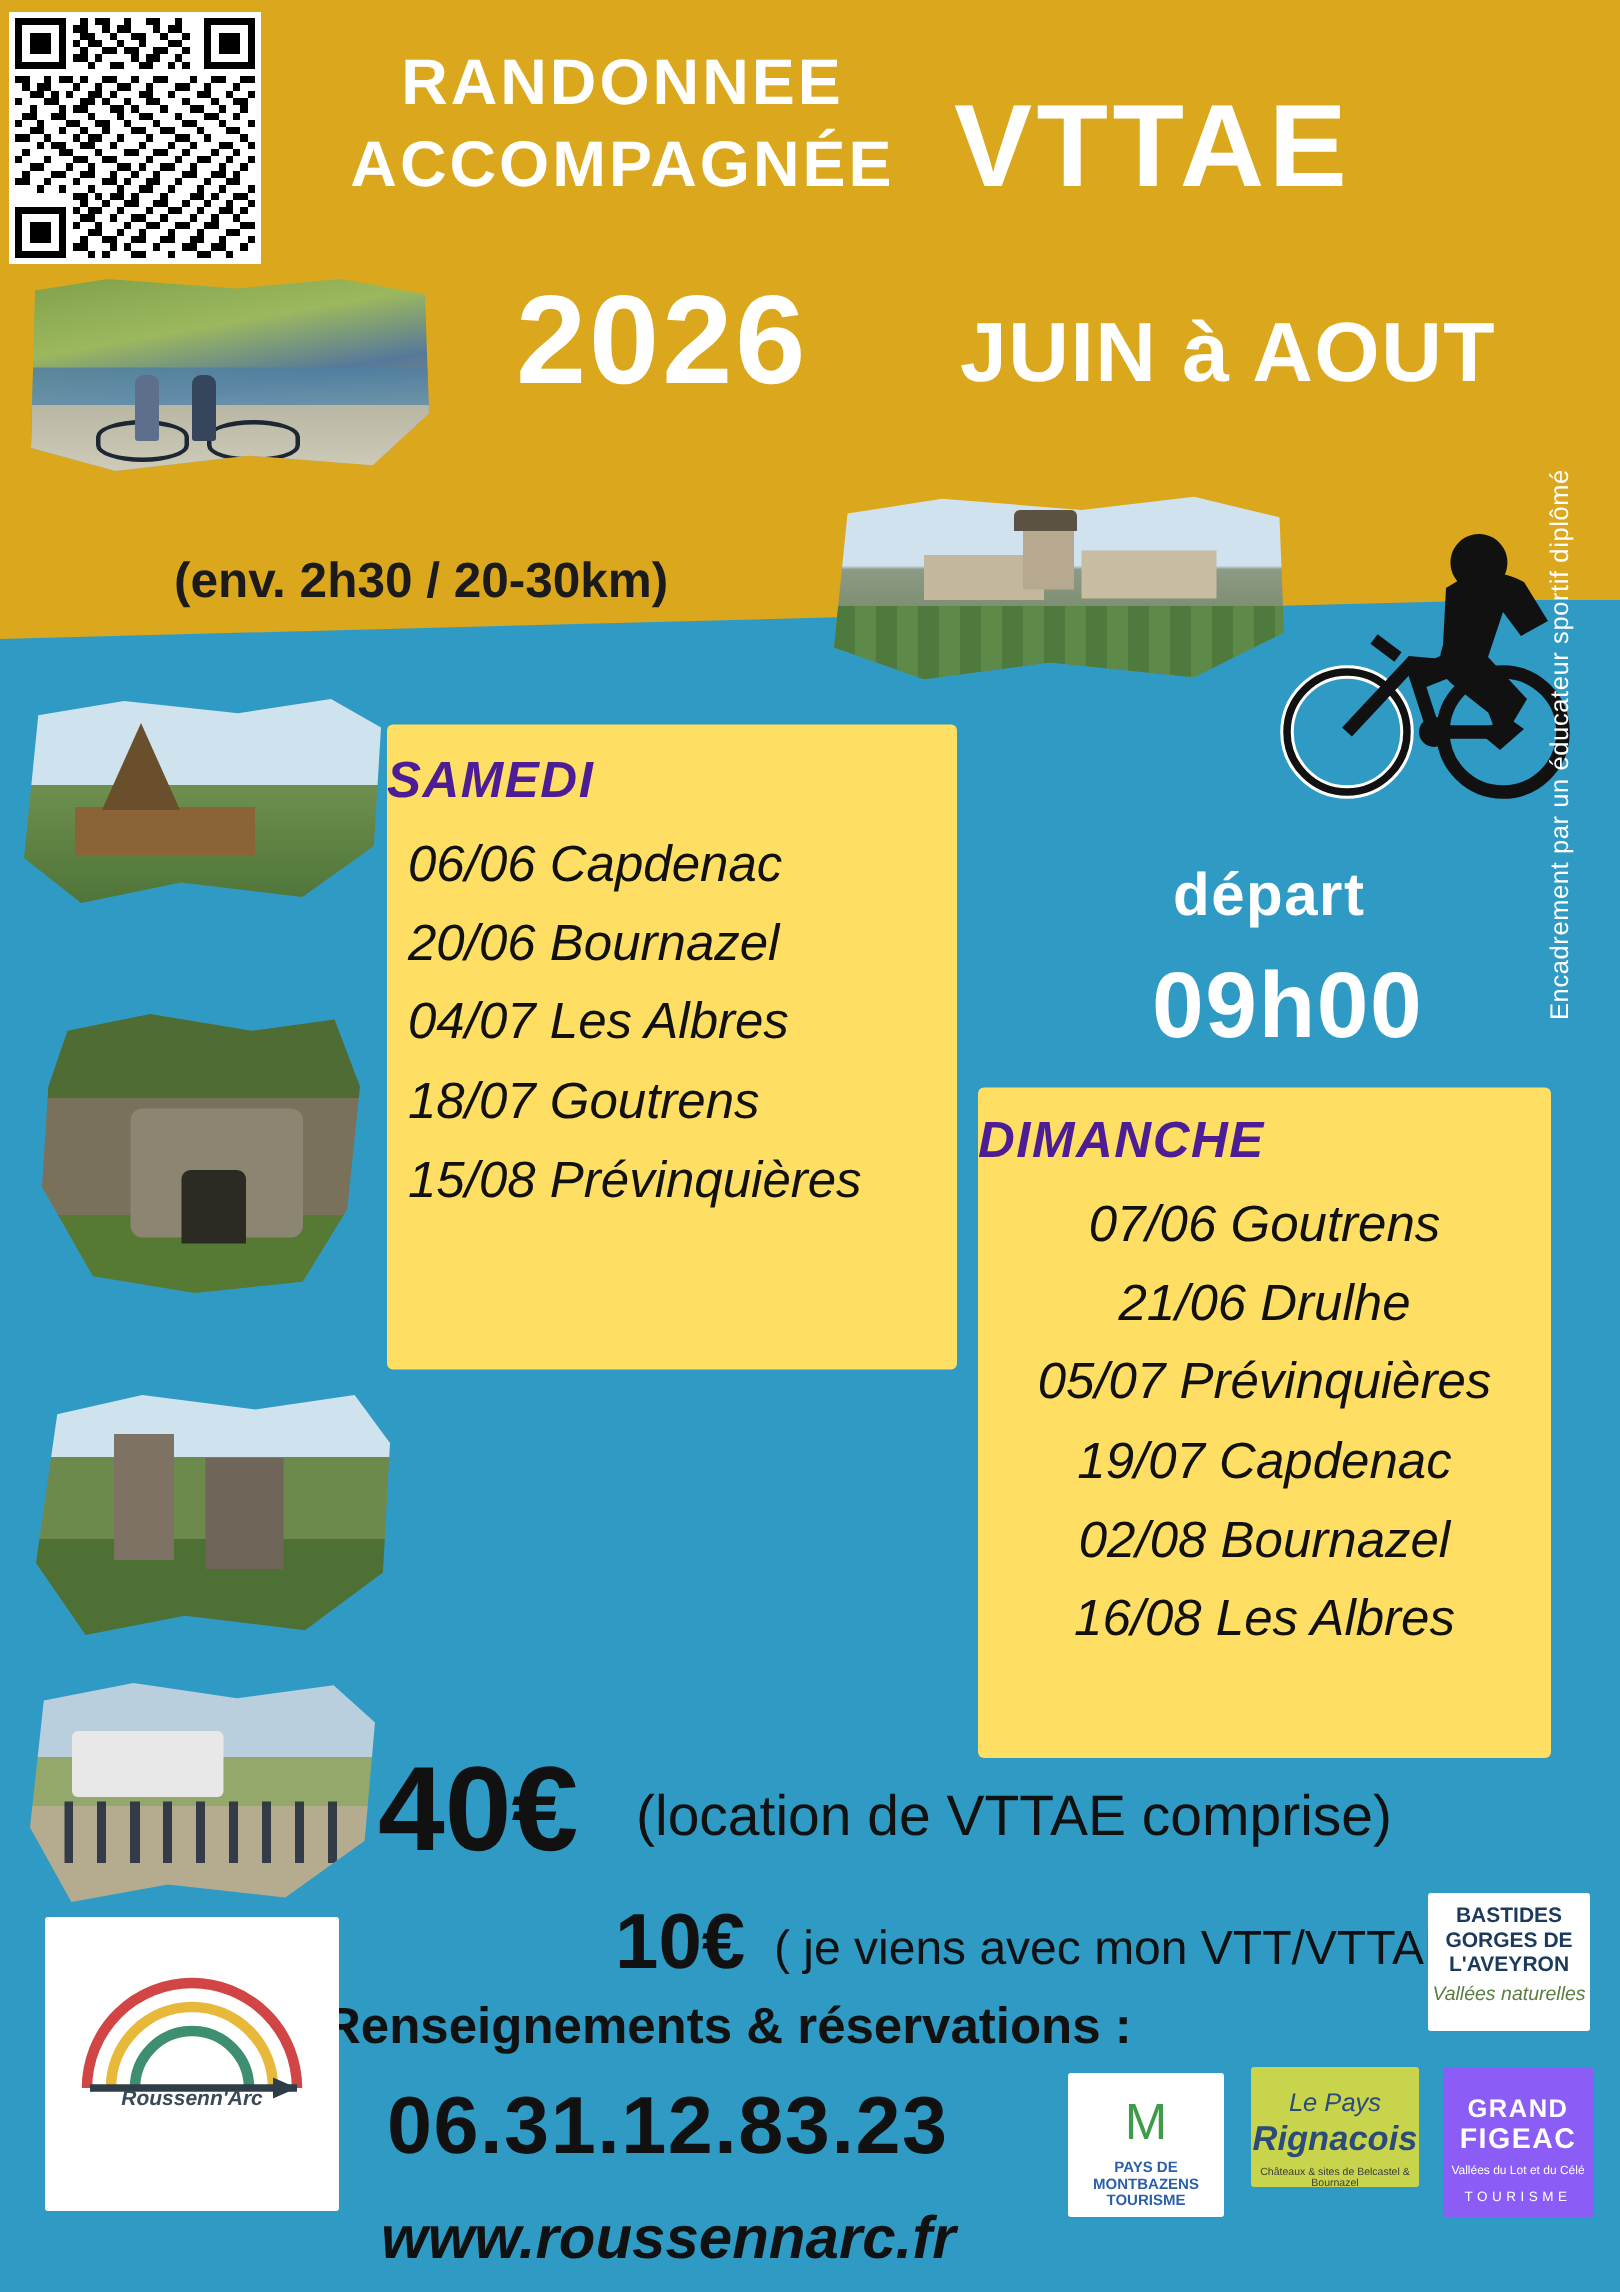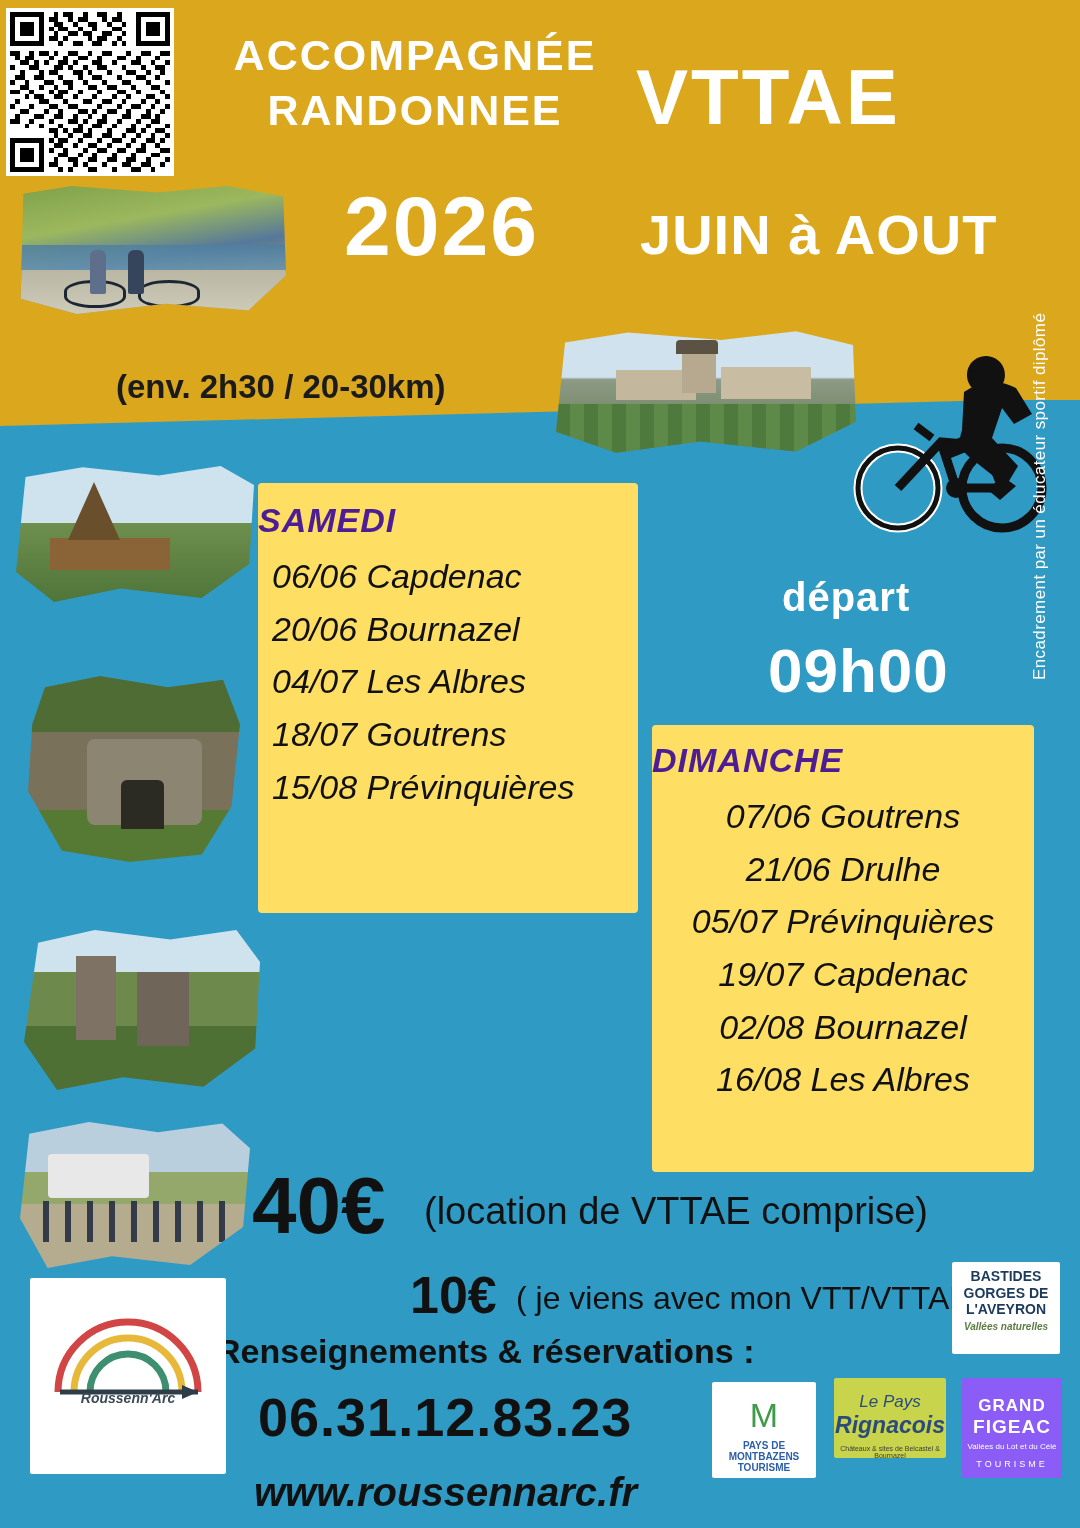--- a/index.html
+++ b/index.html
@@ -309,21 +309,21 @@
     background: #fff;
     color: #1b3a5c;
     text-align: center;
     font-weight: bold;
     font-size: 14px;
     line-height: 1.18;
     padding-top: 6px;
     box-sizing: border-box;
     border-radius: 2px;
   }
-  .logo-bastides .sub { font-weight: bold; font-style: italic; font-size: 10px; color:#5b7d44; margin-top:3px;}
+  .logo-bastides .sub { font-weight: normal; font-style: italic; font-size: 13px; color:#5b7d44; margin-top:3px;}
   .logo-montbazens {
     position: absolute;
     left: 712px; top: 1382px;
     width: 104px; height: 96px;
     background: #fff;
     text-align: center;
     border-radius: 2px;
     box-sizing: border-box;
     padding-top: 16px;
   }
@@ -675,22 +675,22 @@
     <path d="M95 120 L110 166 L156 166" fill="none" stroke="#111111" stroke-width="9"></path>
     <path d="M86 116 L70 104" stroke="#111111" stroke-width="8" fill="none"></path>
     <circle cx="110" cy="166" r="10" fill="#111111"></circle>
     <path d="M140 34 a19 19 0 1 1 -0.1 0 Z" fill="#111111"></path>
     <path d="M118 70 q26 -18 52 -4 l16 26 -18 10 -12 -16 -10 30 26 28 -12 20 -38 -30 q-12 -10 -6 -26 Z" fill="#111111"></path>
     <path d="M122 112 l-28 12 6 14 30 -12 Z" fill="#111111"></path>
     <path d="M156 154 l-14 14 12 10 16 -14 Z" fill="#111111"></path>
   </svg>
 
   <div class="title-rand">
+    <div>RANDONNEE</div>
     <div>ACCOMPAGNÉE</div>
-    <div>RANDONNEE</div>
   </div>
   <div class="title-vttae">VTTAE</div>
   <div class="title-year">2026</div>
   <div class="title-months">JUIN à AOUT</div>
   <div class="subtitle-duration">(env. 2h30 / 20-30km)</div>
 
   <div class="panel panel-samedi">
     <h2>SAMEDI</h2>
     <ul>
       <li>06/06 Capdenac</li>

